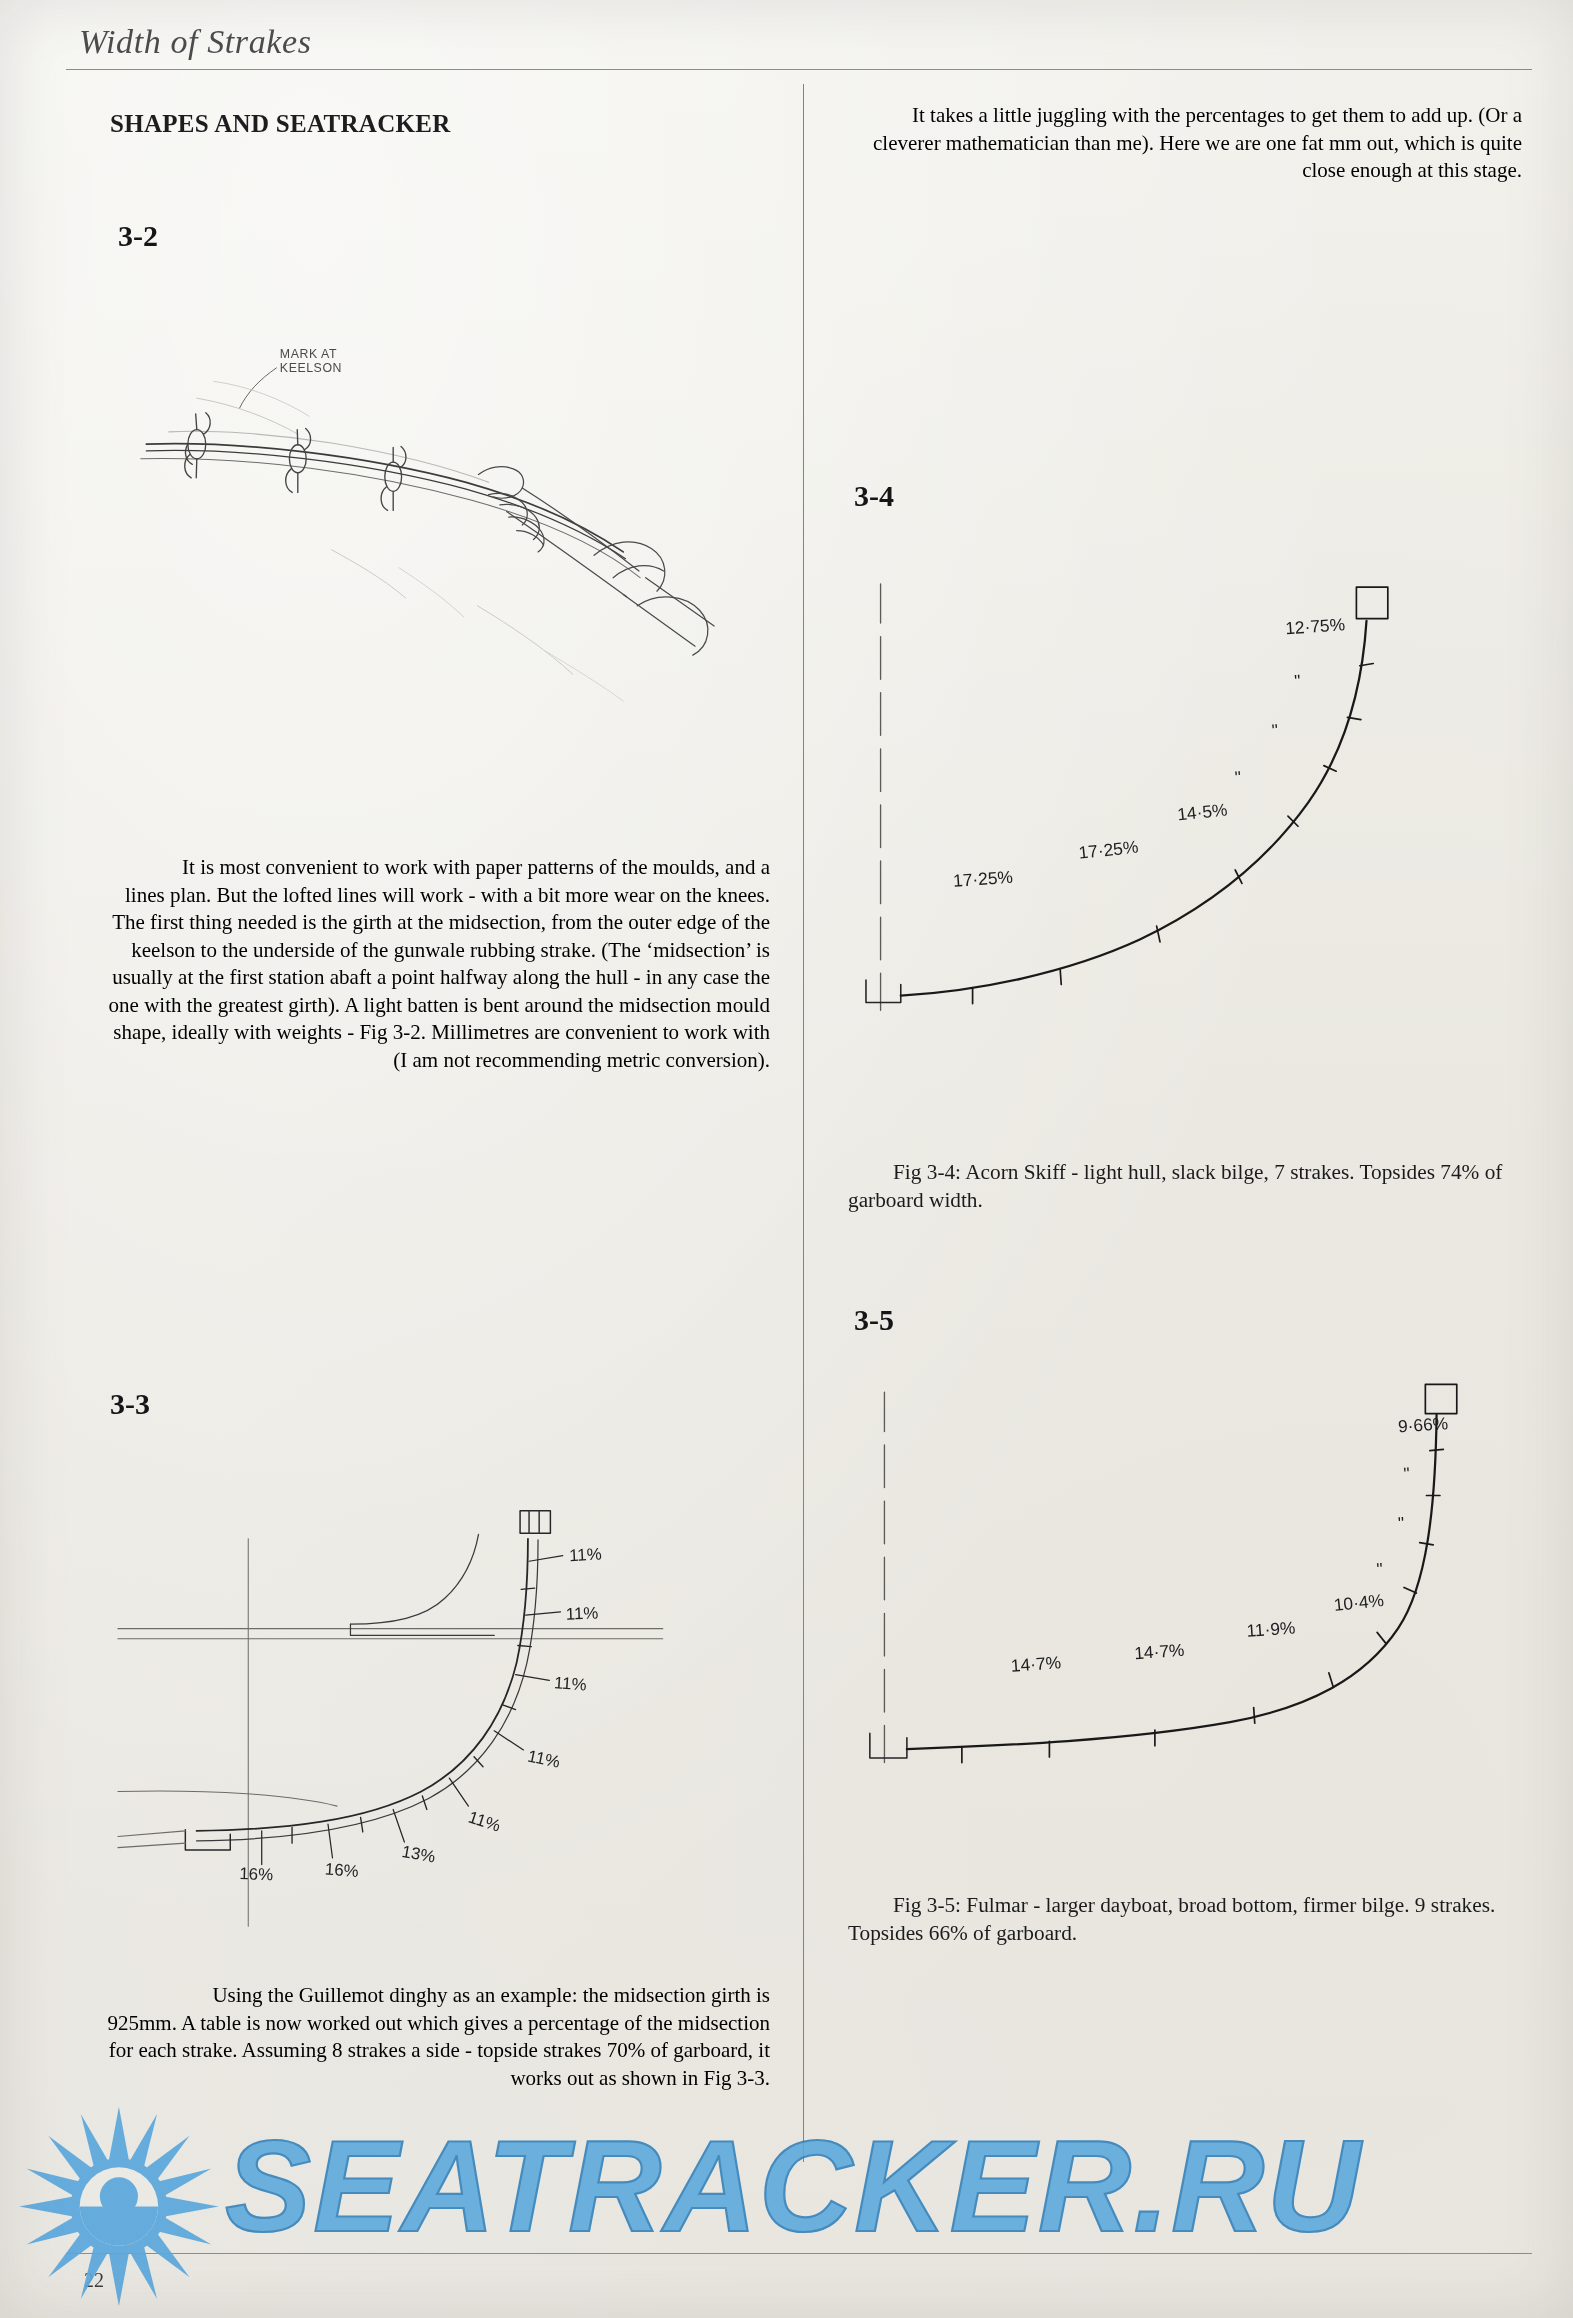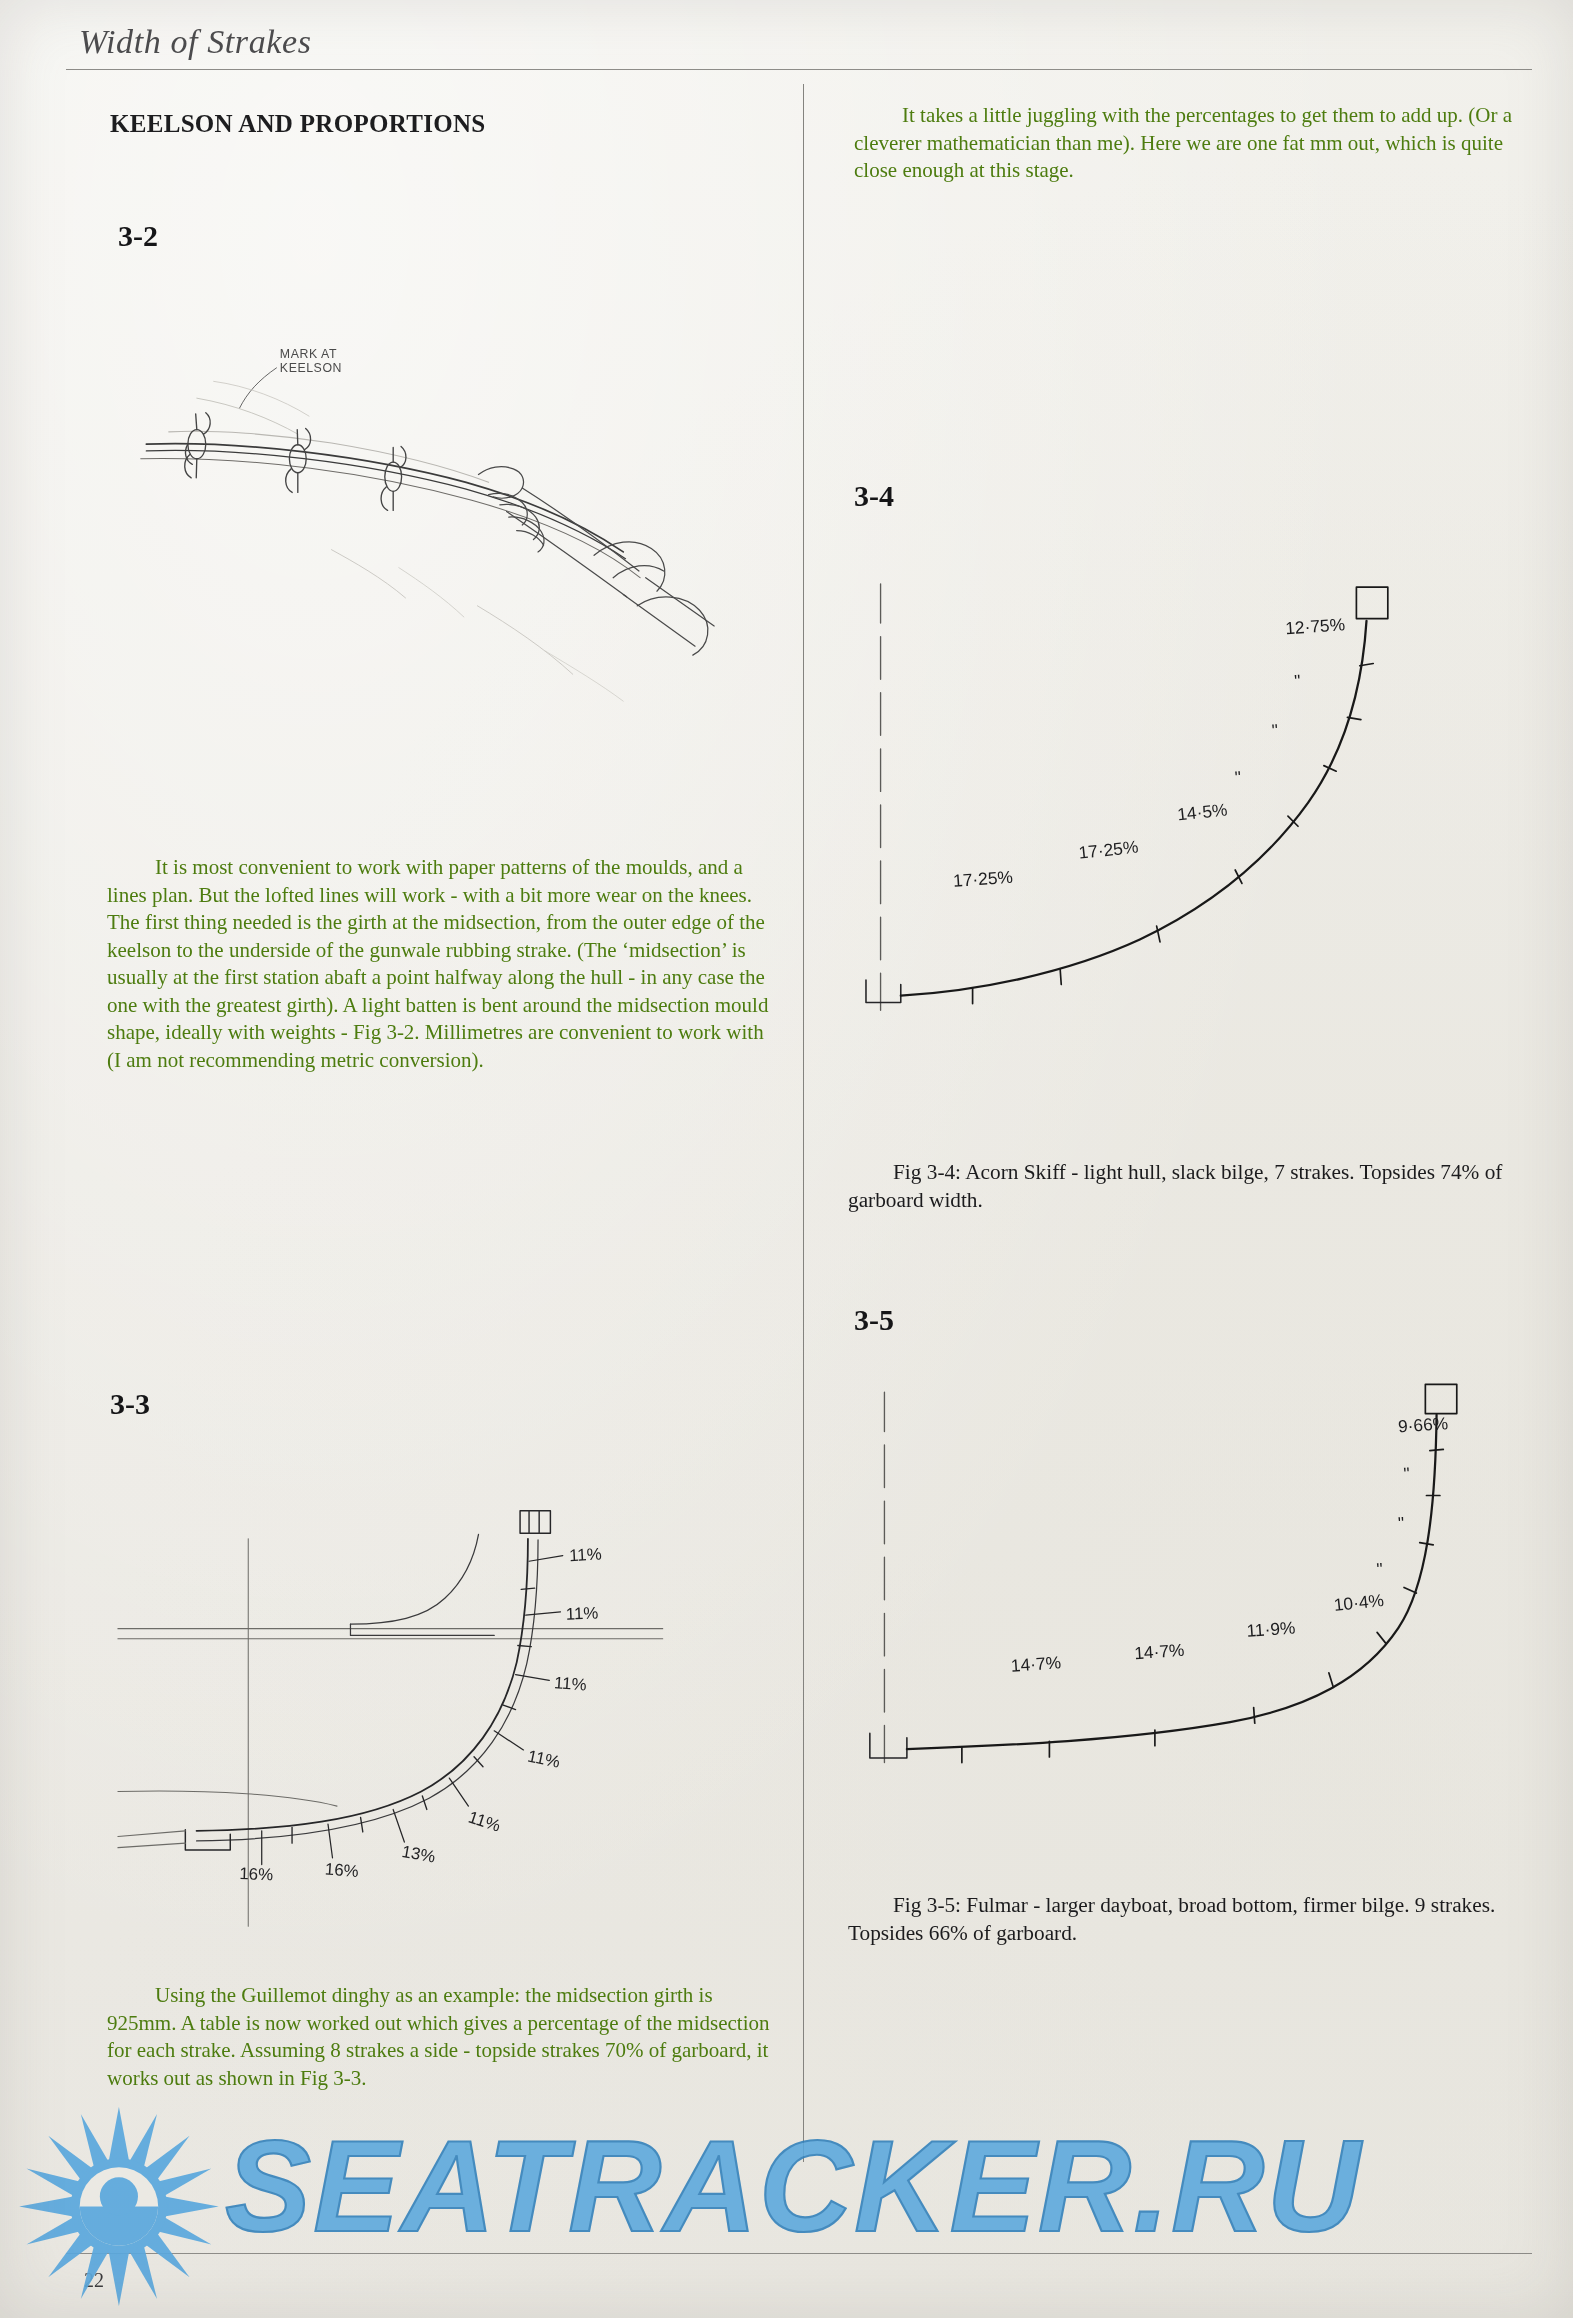--- a/index.html
+++ b/index.html
@@ -89,22 +89,22 @@
     font-family: "Liberation Serif", serif;
     font-weight: bold;
     font-size: 30px;
     color: #151517;
   }
   .body-text {
     position: absolute;
     font-family: "Liberation Serif", serif;
     font-size: 21px;
     line-height: 27.5px;
-    color: #4d7c0f;
-    text-align: left;
+    color: #000000;
+    text-align: right;
   }
   .body-text p {
     margin: 0 0 17px 0;
     text-indent: 48px;
   }
   .caption {
     position: absolute;
     font-family: "Liberation Serif", serif;
     font-size: 21.3px;
     line-height: 27.5px;
@@ -157,21 +157,21 @@
 <body>
 
 <div class="page">
   <div class="paper-tint"></div>
 
   <div class="running-head">Width of  Strakes</div>
   <div class="head-rule"></div>
   <div class="col-divider"></div>
   <div class="bottom-rule"></div>
 
-  <div class="section-title">KEELSON AND PROPORTIONS</div>
+  <div class="section-title">SHAPES AND SEATRACKER</div>
 
   <div class="fig-num" style="left:118px; top:219px;">3-2</div>
 
   <div class="fig" style="left:129px; top:314px;">
     <svg width="635" height="404" viewBox="0 0 1130 720">
       <g fill="none" stroke="#555" stroke-width="2.2" stroke-linecap="round" stroke-linejoin="round">
 
         <text x="268" y="78" font-family="Liberation Sans, sans-serif" font-size="22" fill="#4a4a4a" stroke="none" letter-spacing="1">MARK AT</text>
         <text x="268" y="104" font-family="Liberation Sans, sans-serif" font-size="22" fill="#4a4a4a" stroke="none" letter-spacing="1">KEELSON</text>
         <path d="M262 96 C 230 118, 210 140, 196 168" stroke-width="1.6"></path>

